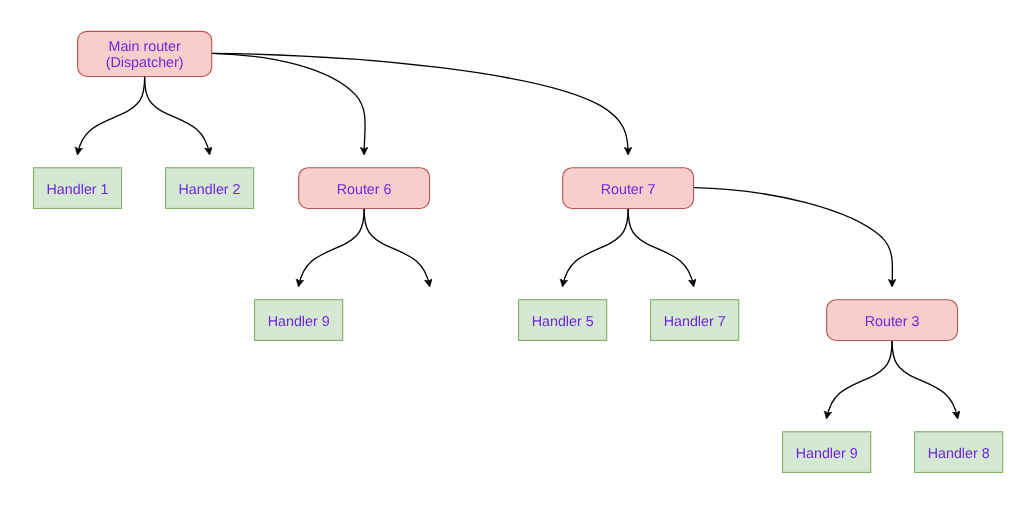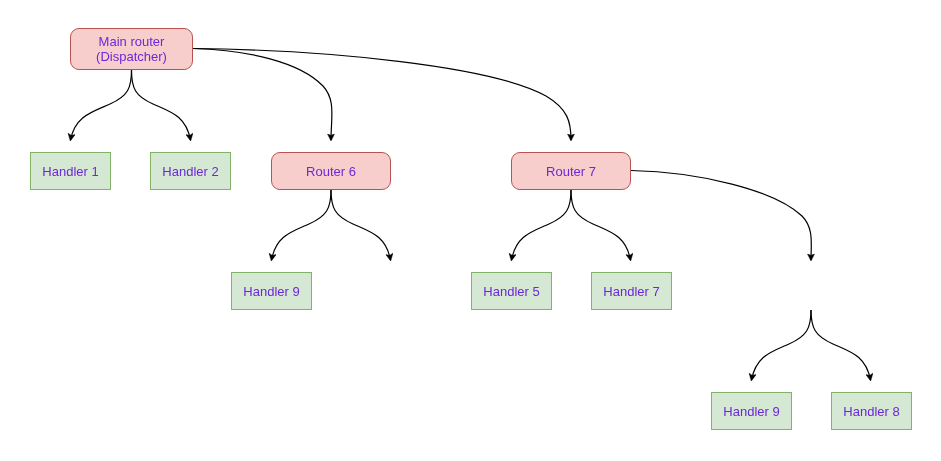--- a/index.html
+++ b/index.html
@@ -114,20 +114,23 @@
 
 
   <div class="node node-handler" style="left:471px; top:272px; width:81px; height:38px;">
     <span class="node-label">Handler 5</span>
   </div>
 
   <div class="node node-handler" style="left:591px; top:272px; width:81px; height:38px;">
     <span class="node-label">Handler 7</span>
   </div>
 
+  <div class="node node-router" style="left:751px; top:272px; width:120px; height:38px;">
+    <span class="node-label">Router 3</span>
+  </div>
 
   <div class="node node-handler" style="left:711px; top:392px; width:81px; height:38px;">
     <span class="node-label">Handler 9</span>
   </div>
 
   <div class="node node-handler" style="left:831px; top:392px; width:81px; height:38px;">
     <span class="node-label">Handler 8</span>
   </div>
 
 </div>

